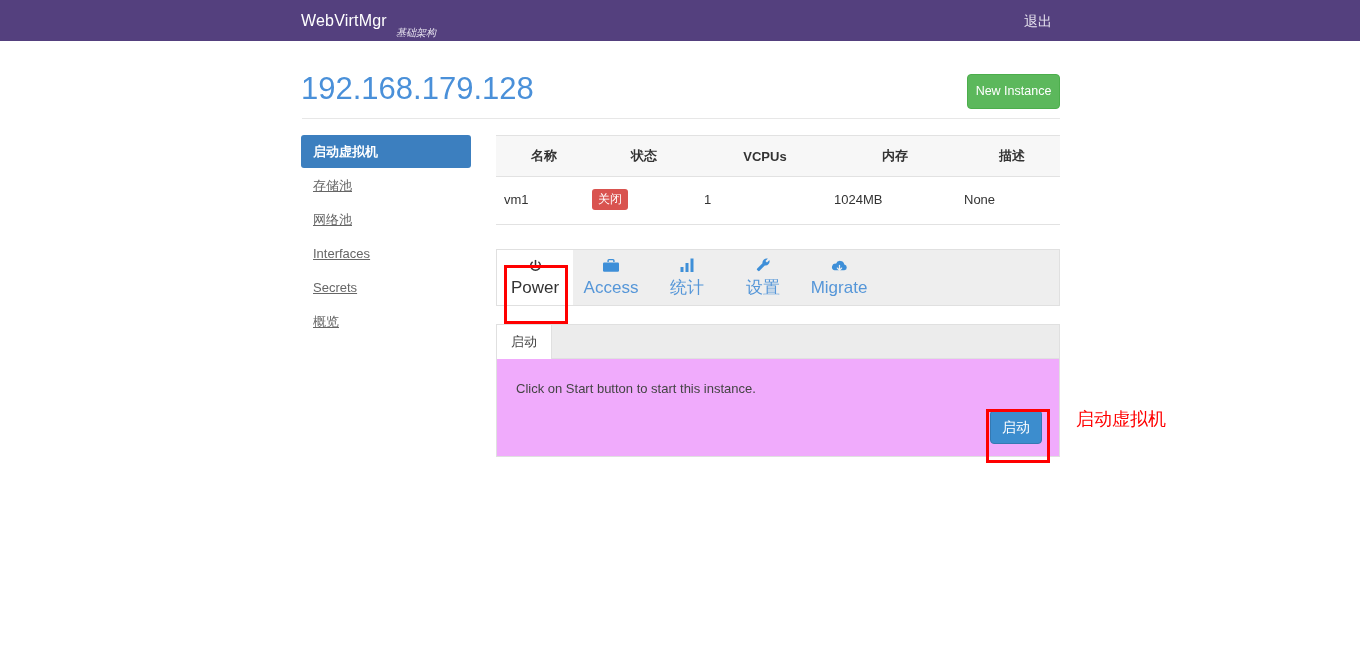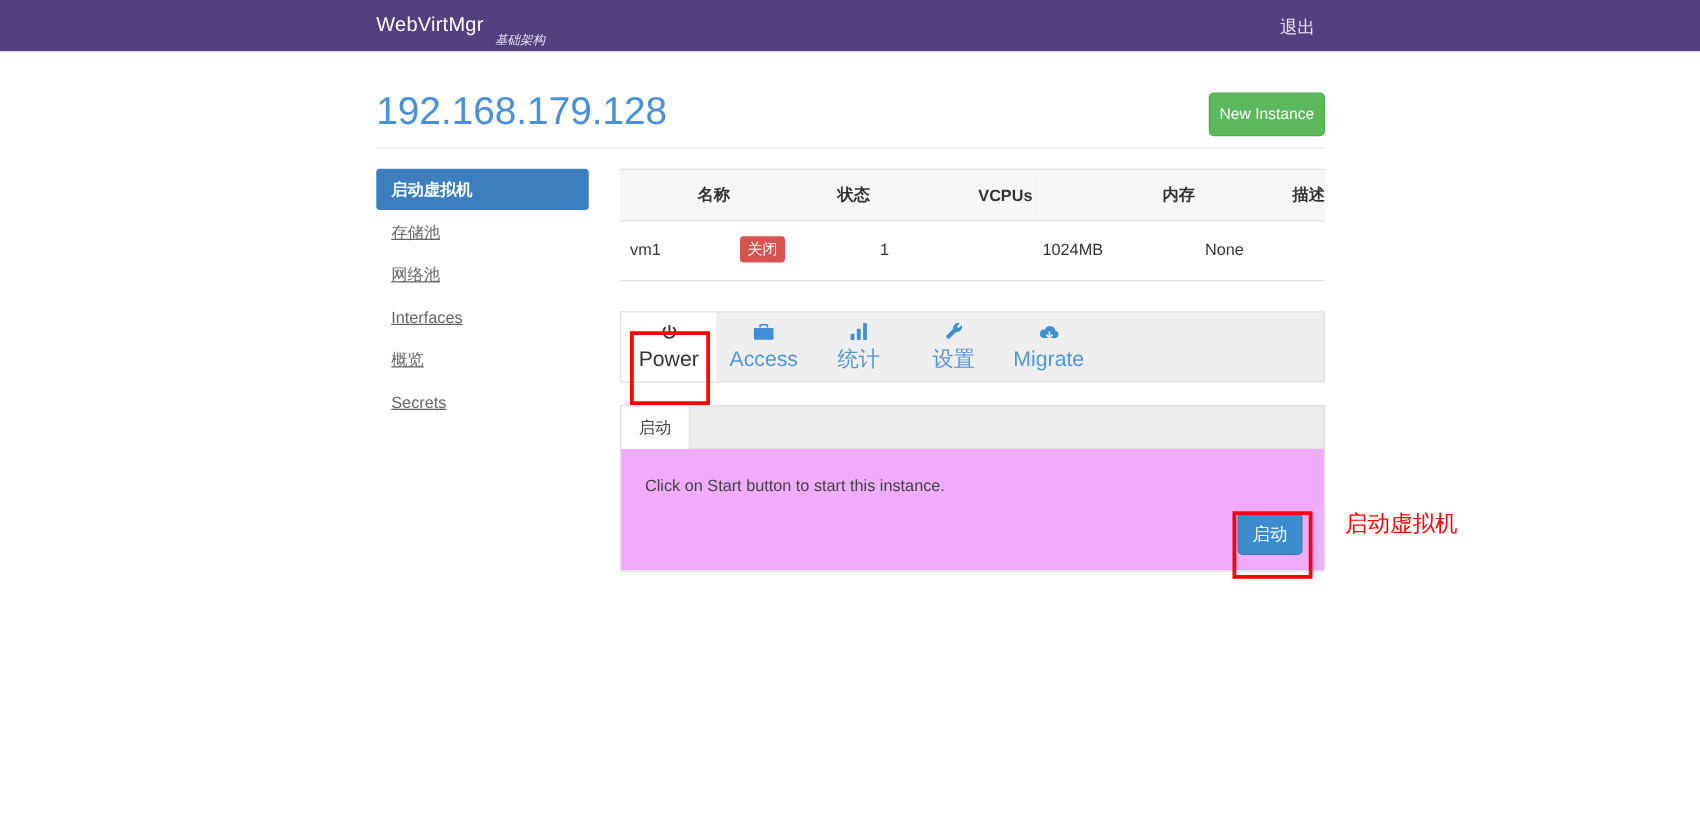--- a/index.html
+++ b/index.html
@@ -67,21 +67,21 @@
 
   
   .main { position: absolute; left: 496px; top: 94px; width: 564px; }
 
   
   .vm-table { width: 100%; border-collapse: collapse; }
   .vm-table thead th {
     background: #f7f7f7;
     border-top: 1px solid #e2e2e2;
     border-bottom: 1px solid #e2e2e2;
-    text-align: right;
+    text-align: center;
     font-size: 13px; color: #333333; font-weight: bold;
     padding: 11px 0 11px 8px;
   }
   .vm-table tbody td {
     border-bottom: 1px solid #e2e2e2;
     font-size: 13px; color: #333333;
     padding: 12px 0 14px 8px;
     vertical-align: middle;
   }
   .col-name  { width: 88px; }
@@ -188,22 +188,22 @@
 
   <button class="btn-new-instance">New Instance</button>
 
   <div class="title-divider"></div>
 
   <div class="sidebar">
     <div class="side-item active">启动虚拟机</div>
     <div class="side-item">存储池</div>
     <div class="side-item">网络池</div>
     <div class="side-item">Interfaces</div>
+    <div class="side-item">Secrets</div>
     <div class="side-item">概览</div>
-    <div class="side-item">Secrets</div>
   </div>
 
   <div class="main">
 
     <table class="vm-table">
       <thead>
         <tr>
           <th class="col-name">名称</th>
           <th class="col-state">状态</th>
           <th class="col-vcpu">VCPUs</th>

